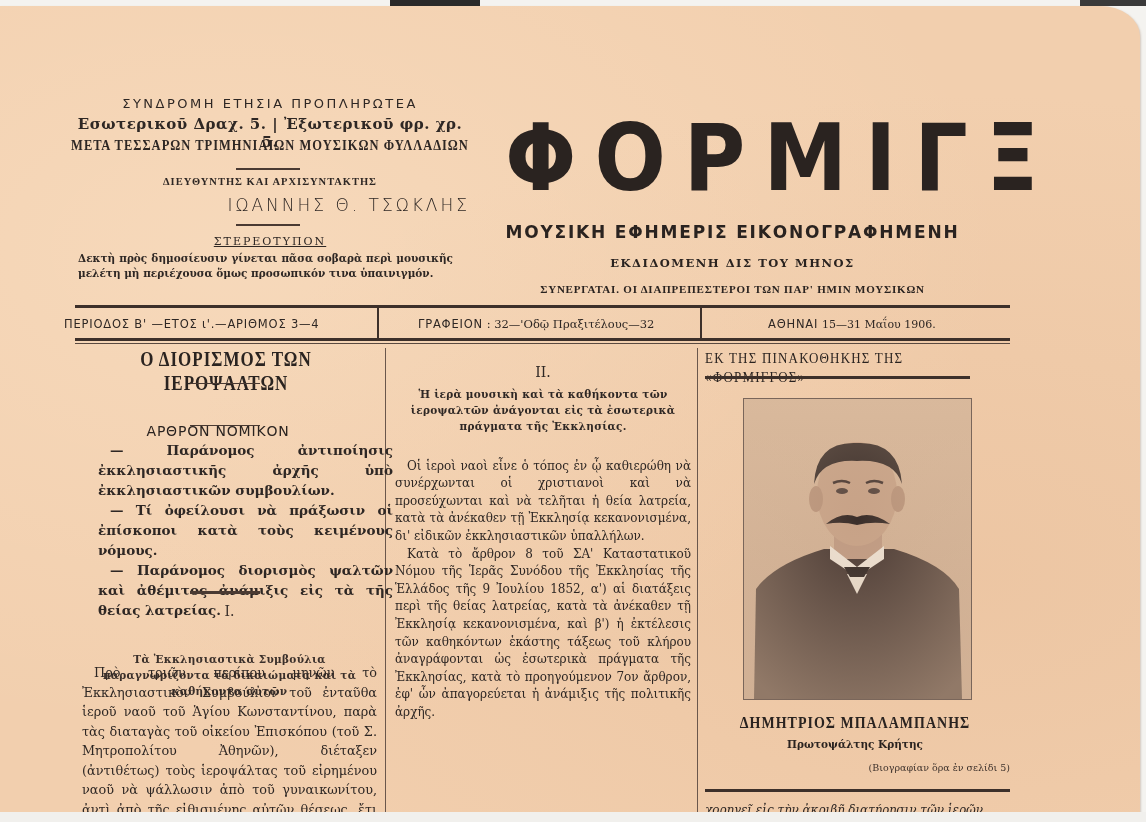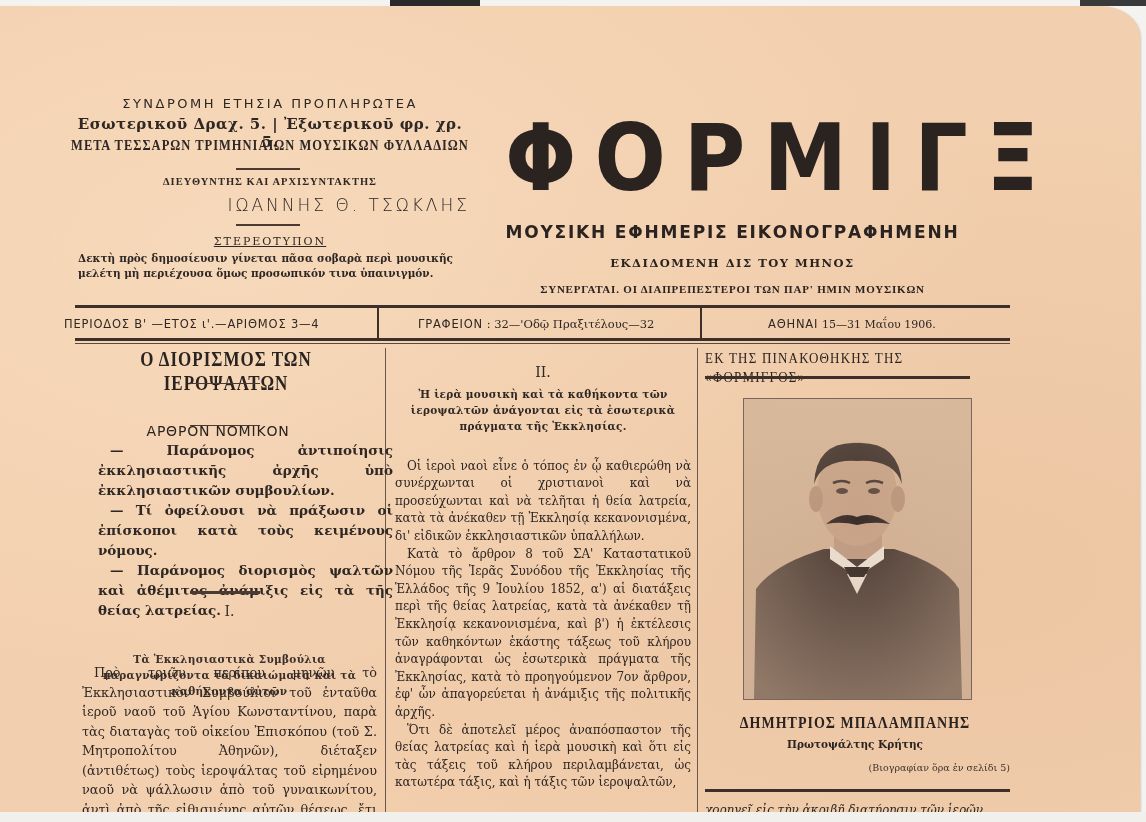--- a/index.html
+++ b/index.html
@@ -132,21 +132,20 @@
 <div class="abs subhead" style="left:82px; top:627px; width:295px;">Τὰ Ἐκκλησιαστικὰ Συμβούλια παραγνωρίζοντα τὰ δικαιώματα καὶ τὰ καθήκοντα αὐτῶν</div>
 <div class="abs col" style="left:82px; top:663px; width:295px; font-size:12.8px; line-height:19.5px;">
   <p>Πρὸ τριῶν περίπου μηνῶν τὸ Ἐκκλησιαστικὸν Συμβούλιον τοῦ ἐνταῦθα ἱεροῦ ναοῦ τοῦ Ἁγίου Κωνσταντίνου, παρὰ τὰς διαταγὰς τοῦ οἰκείου Ἐπισκόπου (τοῦ Σ. Μητροπολίτου Ἀθηνῶν), διέταξεν (ἀντιθέτως) τοὺς ἱεροψάλτας τοῦ εἰρημένου ναοῦ νὰ ψάλλωσιν ἀπὸ τοῦ γυναικωνίτου, ἀντὶ ἀπὸ τῆς εἰθισμένης αὐτῶν θέσεως, ἔτι δὲ καὶ μὲ μουσι-</p>
 </div>
 
 <div class="abs col" style="left:395px; top:352px; width:296px;">
   <div class="roman" style="margin-top:12px;">II.</div>
   <div class="subhead" style="margin-top:4px;">Ἡ ἱερὰ μουσικὴ καὶ τὰ καθήκοντα τῶν ἱεροψαλτῶν ἀνάγονται εἰς τὰ ἐσωτερικὰ πράγματα τῆς Ἐκκλησίας.</div>
   <p style="margin-top:24px;">Οἱ ἱεροὶ ναοὶ εἶνε ὁ τόπος ἐν ᾧ καθιερώθη νὰ συνέρχωνται οἱ χριστιανοὶ καὶ νὰ προσεύχωνται καὶ νὰ τελῆται ἡ θεία λατρεία, κατὰ τὰ ἀνέκαθεν τῇ Ἐκκλησίᾳ κεκανονισμένα, δι' εἰδικῶν ἐκκλησιαστικῶν ὑπαλλήλων.</p>
   <p>Κατὰ τὸ ἄρθρον 8 τοῦ ΣΑ' Καταστατικοῦ Νόμου τῆς Ἱερᾶς Συνόδου τῆς Ἐκκλησίας τῆς Ἑλλάδος τῆς 9 Ἰουλίου 1852, α') αἱ διατάξεις περὶ τῆς θείας λατρείας, κατὰ τὰ ἀνέκαθεν τῇ Ἐκκλησίᾳ κεκανονισμένα, καὶ β') ἡ ἐκτέλεσις τῶν καθηκόντων ἑκάστης τάξεως τοῦ κλήρου ἀναγράφονται ὡς ἐσωτερικὰ πράγματα τῆς Ἐκκλησίας, κατὰ τὸ προηγούμενον 7ον ἄρθρον, ἐφ' ὧν ἀπαγορεύεται ἡ ἀνάμιξις τῆς πολιτικῆς ἀρχῆς.</p>
-  <p>Ὅτι δὲ ἀποτελεῖ μέρος ἀναπόσπαστον τῆς θείας λατρείας καὶ ἡ ἱερὰ μουσικὴ καὶ ὅτι εἰς τὰς τάξεις τοῦ κλήρου περιλαμβάνεται, ὡς κατωτέρα τάξις, καὶ ἡ τάξις τῶν ἱεροψαλτῶν,</p>
 </div>
 
 <div class="abs gallery-title" style="left:705px; top:352px; width:270px;">ΕΚ ΤΗΣ ΠΙΝΑΚΟΘΗΚΗΣ ΤΗΣ «ΦΟΡΜΙΓΓΟΣ»</div>
 <div class="abs rule-thick" style="left:705px; top:376px; width:265px;"></div>
 
 <div class="abs photo">
   <svg width="227" height="300" viewBox="0 0 227 300">
     <defs>
       <radialGradient id="fade" cx="50%" cy="40%" r="70%">
         <stop offset="0%" stop-color="#d8b89b" stop-opacity="0"></stop>

